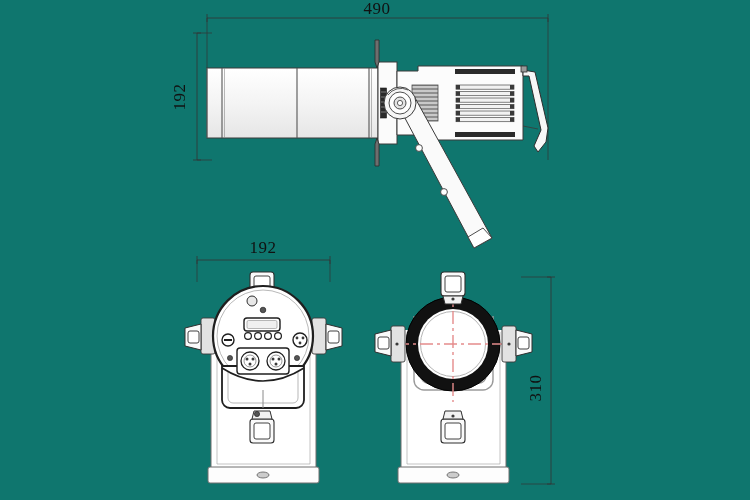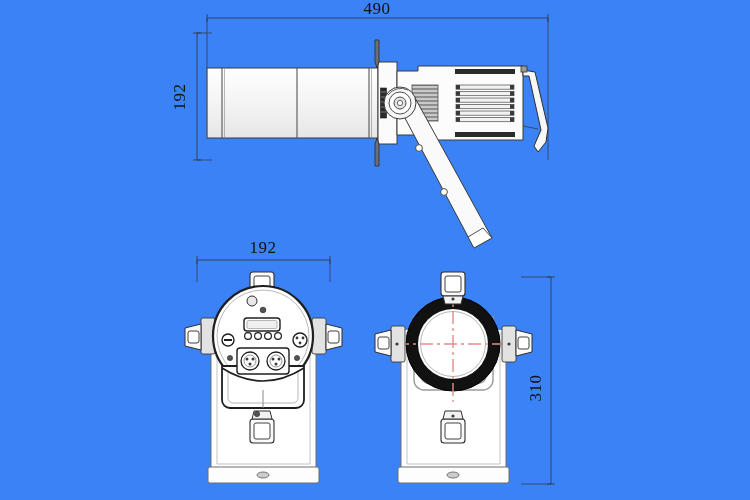--- a/index.html
+++ b/index.html
@@ -1,21 +1,21 @@
 <!DOCTYPE html>
 <html><head>
 <meta charset="utf-8">
 <style>
   html,body{margin:0;padding:0;background:#ffffff;}
   body{
     width:750px;height:500px;overflow:hidden;
     font-family:"Liberation Serif", serif;
     color:#1a1a1a;
   }
-  #sheet{position:relative;width:750px;height:500px;background:#3b82f6;}
+  #sheet{position:relative;width:750px;height:500px;background:#0f766e;}
   svg#drawing{position:absolute;left:0;top:0;width:750px;height:500px;display:block;}
   .dimtext{
     font-family:"Liberation Serif", serif;
     font-size:17px;
     fill:#111111;
     letter-spacing:0.5px;
   }
 </style>
 </head>
 <body>

